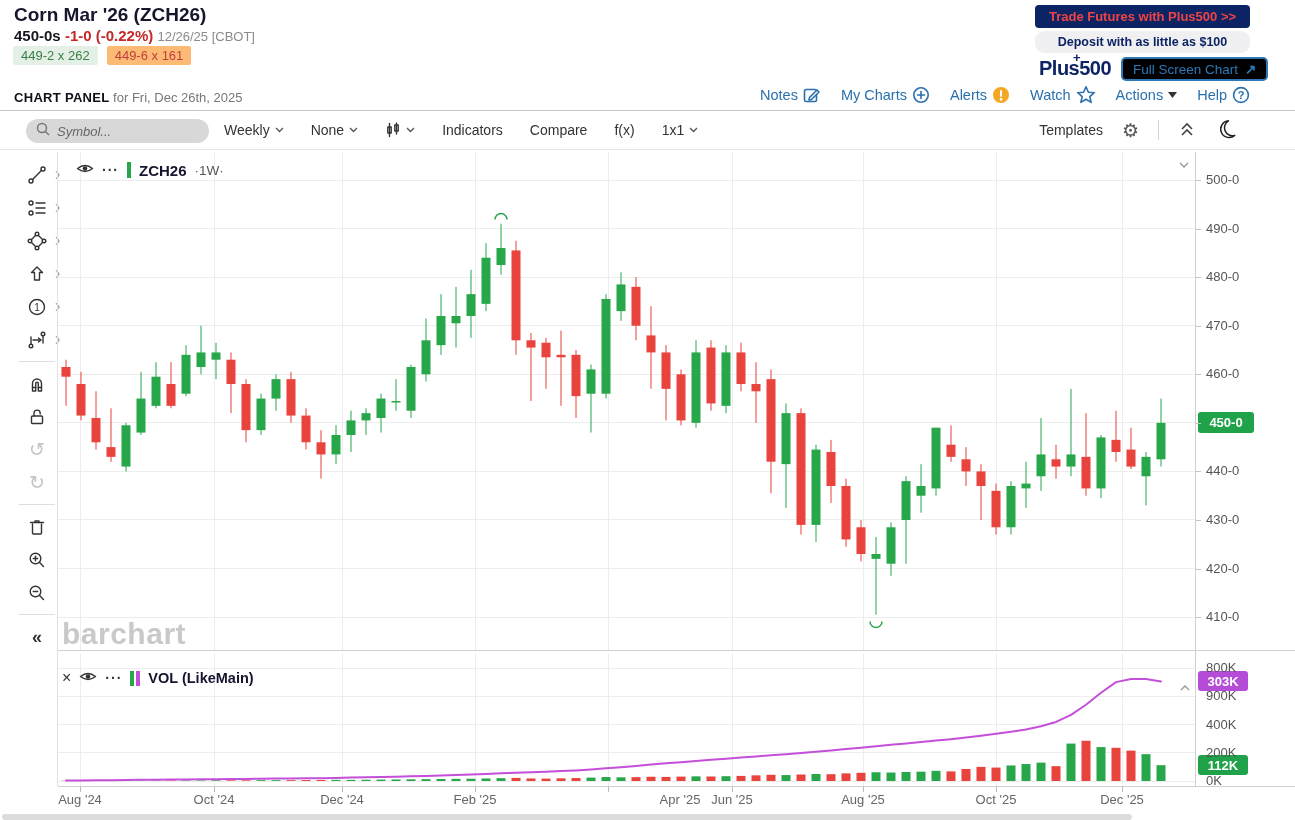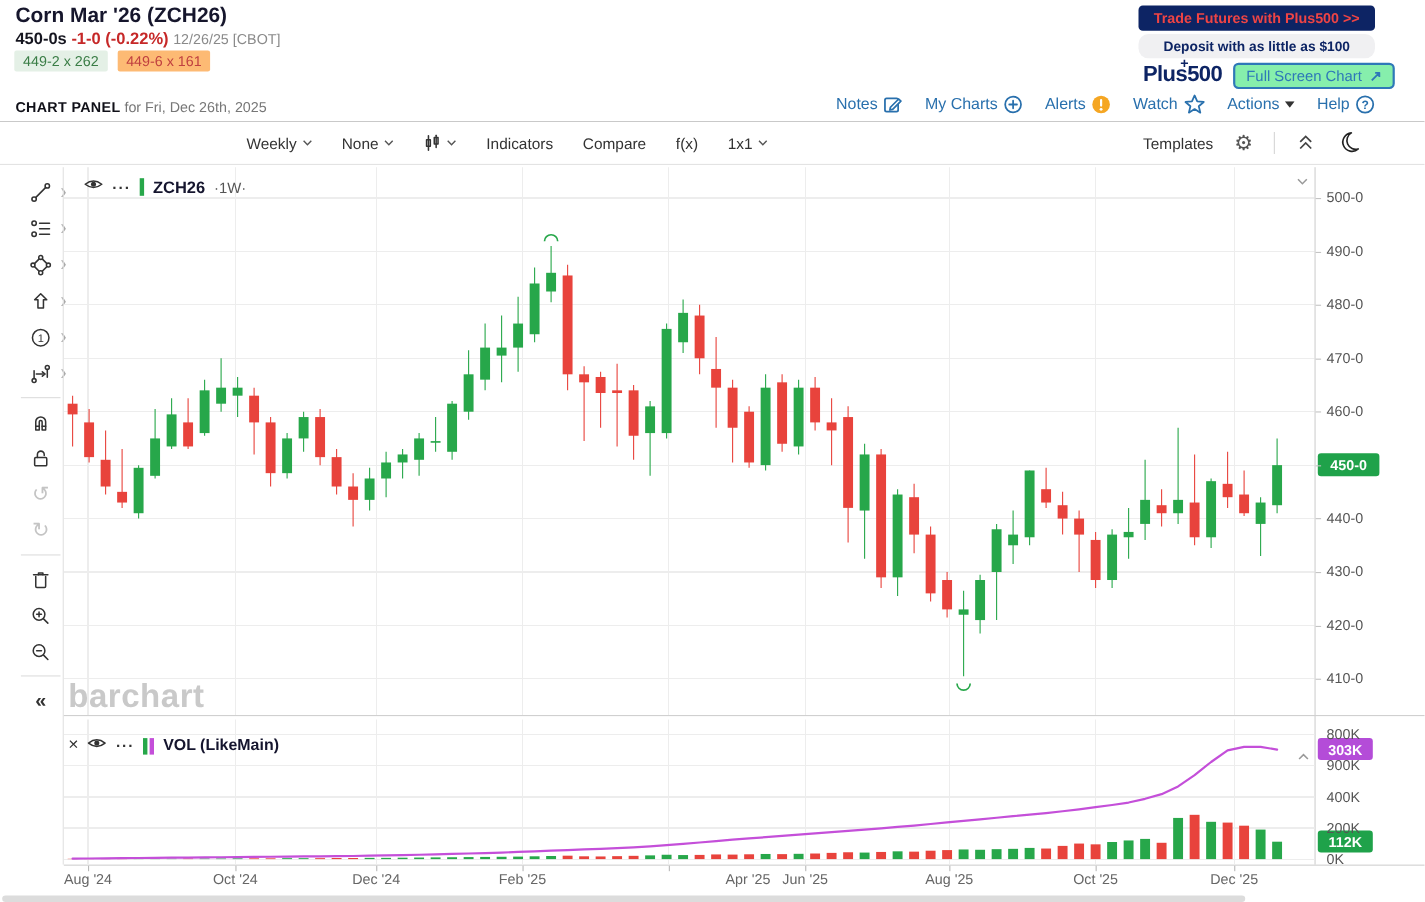--- a/index.html
+++ b/index.html
@@ -19,21 +19,21 @@
   .chip-ask { background:#fdba74; color:#c04040; padding:2px 8px; border-radius:2px; }
 
   
   .cta { left:1035px; top:5px; width:215px; height:23px; background:#0d2464; border-radius:4px;
          color:#ef4444; font-weight:bold; font-size:13px; display:flex; align-items:center; justify-content:center; cursor:pointer; }
   .deposit { left:1035px; top:31px; width:215px; height:22px; background:#f0f0f2; border-radius:9px;
          color:#0d2464; font-weight:bold; font-size:12.5px; display:flex; align-items:center; justify-content:center; }
   .logo { left:1039px; top:57px; font-size:20px; font-weight:800; color:#0d2464; letter-spacing:-0.5px; }
   .logo .plus { position:absolute; left:34px; top:-7px; font-size:13px; font-weight:800; }
   .fullscreen { left:1121px; top:57px; height:24px; padding:0 10px; border:2px solid #2e78b8; border-radius:5px;
-         color:#2e78b8; font-size:13.5px; display:flex; align-items:center; gap:7px; background:#86efac; cursor:pointer; }
+         color:#2e78b8; font-size:13.5px; display:flex; align-items:center; gap:7px; background:#000000; cursor:pointer; }
 
   
   .panel-hdr { left:14px; top:90px; font-size:13px; color:#777; }
   .panel-hdr b { color:#101018; letter-spacing:.3px; }
   .nav { right:45px; top:85px; display:flex; gap:20px; align-items:center; font-size:14.5px; color:#2970ad; }
   .nav-item { display:flex; align-items:center; gap:5px; cursor:pointer; white-space:nowrap; }
   .hline { left:0; top:110px; width:1295px; height:1px; background:#c9c9c9; }
 
   
   .toolbar { left:0; top:111px; width:1295px; height:39px; border-bottom:1px solid #e3e3e3; background:#fff; }
@@ -175,20 +175,27 @@
           <svg width="18" height="18" viewBox="0 0 18 18" fill="none">
             <circle cx="9" cy="9" r="7.4" stroke="#2970ad" stroke-width="1.6" stroke-linecap="round" stroke-linejoin="round" fill="none"></circle>
             <text x="9" y="13" font-size="11" font-weight="bold" fill="#2970ad" text-anchor="middle" font-family="Liberation Sans">?</text>
           </svg>
         </span>
       </span>
     </div>
   <div class="abs hline"></div>
 
   <div class="abs toolbar">
+    <div class="search">
+      <span id="search-icon"><svg width="16" height="16" viewBox="0 0 16 16" fill="none">
+            <circle cx="7" cy="7" r="4.5" stroke="#777" stroke-width="1.5"></circle>
+            <line x1="10.5" y1="10.5" x2="14" y2="14" stroke="#777" stroke-width="1.5"></line>
+          </svg></span>
+      <input type="text" placeholder="Symbol..." style="">
+    </div>
     <div class="tb-items" id="tb-items">
         <span class="tb-item">
           <span>Weekly</span>
           <span style="display: inline-flex;">
             <svg width="9" height="6" viewBox="0 0 9 6">
               <path d="M1 1 L4.5 4.5 L8 1" stroke="#555" stroke-width="1.3" fill="none"></path>
             </svg>
           </span>
         </span>
         <span class="tb-item">

